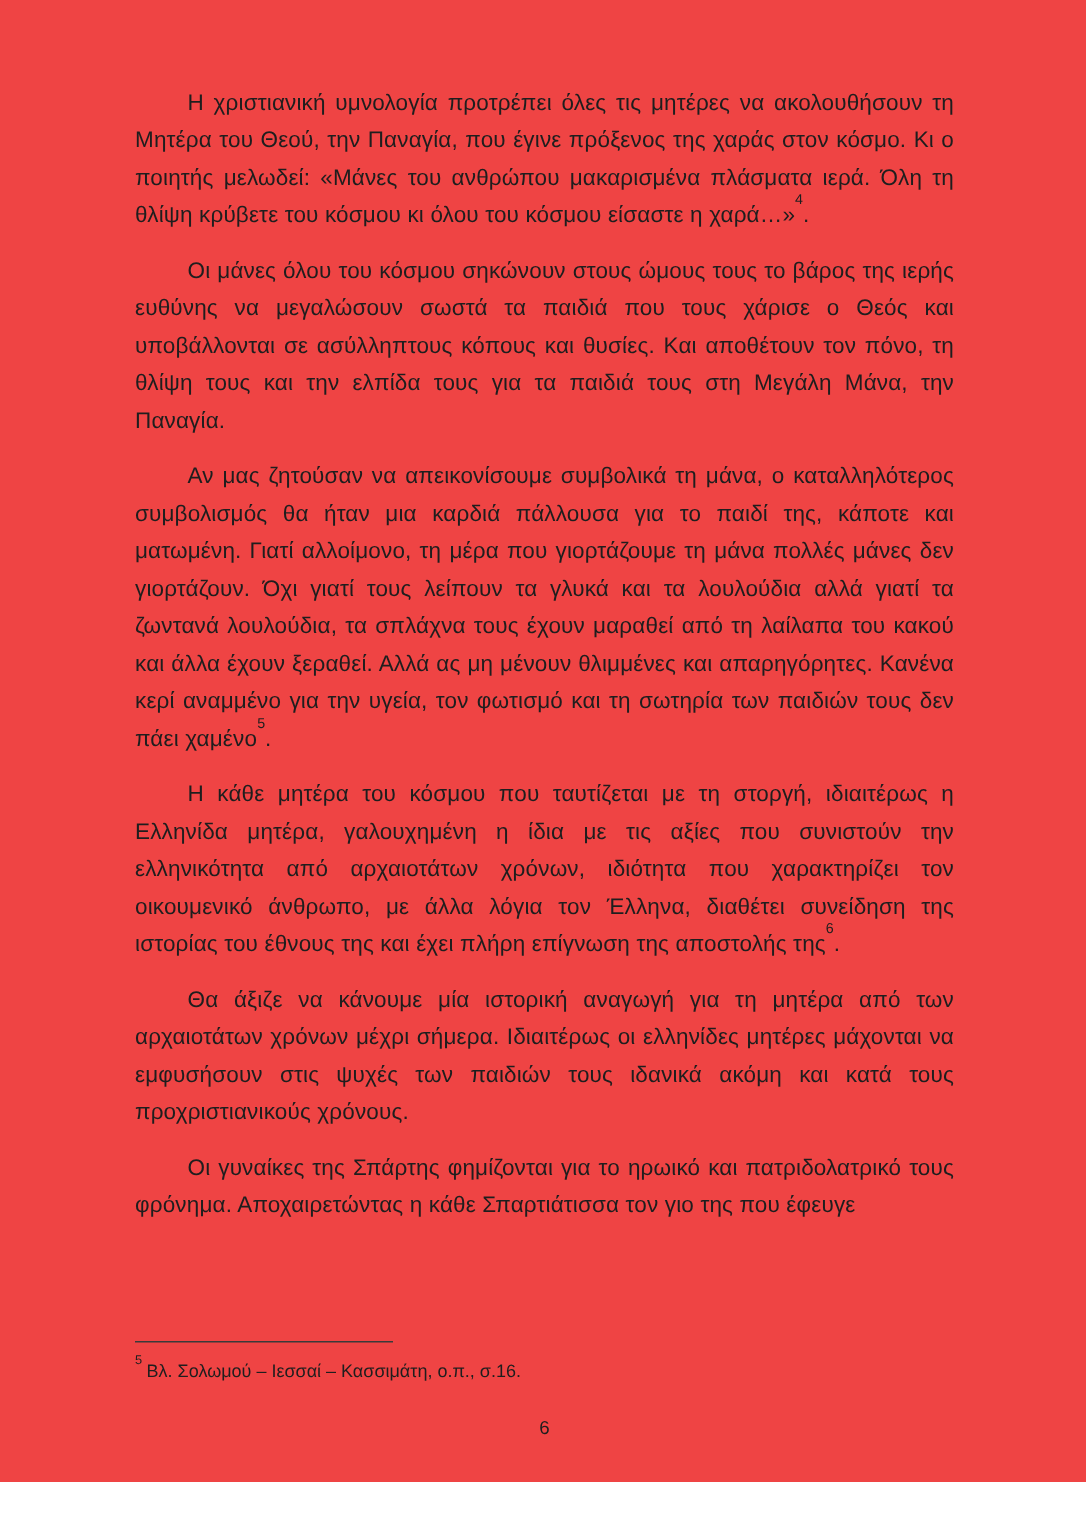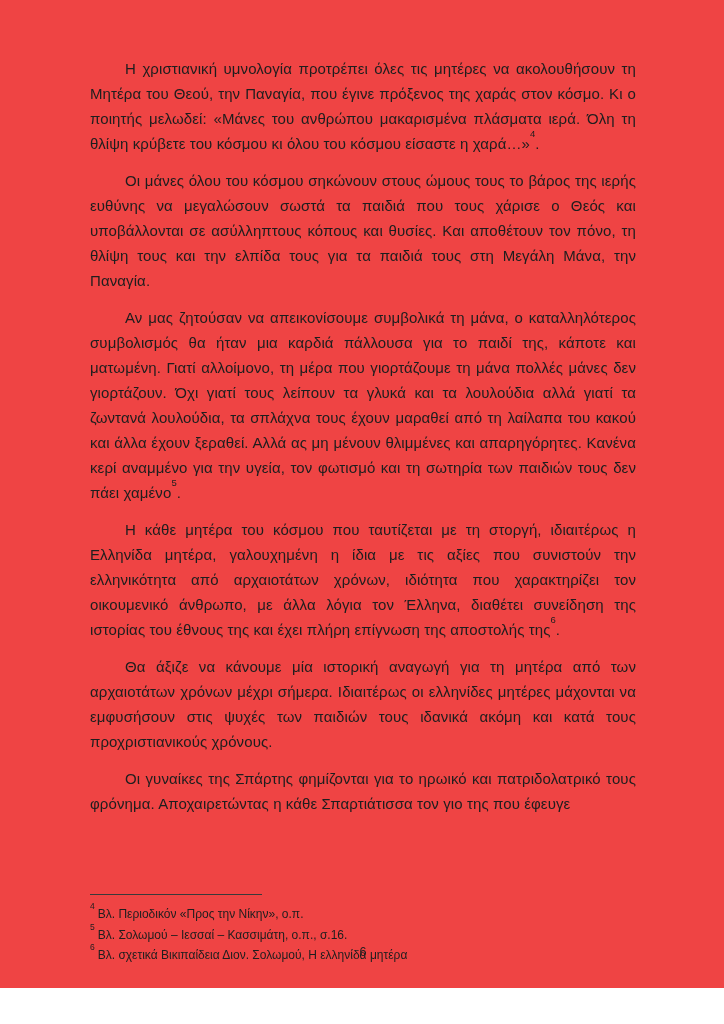--- a/index.html
+++ b/index.html
@@ -88,20 +88,18 @@
     <p class="par"><span>Η κάθε μητέρα του κόσμου που ταυτίζεται με τη στοργή, ιδιαιτέρως η Ελληνίδα μητέρα, γαλουχημένη η ίδια με τις αξίες που συνιστούν την ελληνικότητα από αρχαιοτάτων χρόνων, ιδιότητα που χαρακτηρίζει τον οικουμενικό άνθρωπο, με άλλα λόγια τον Έλληνα, διαθέτει συνείδηση της ιστορίας του έθνους της και έχει πλήρη επίγνωση της αποστολής της</span><sup class="fnref">6</sup><span>.</span></p>
 
     <p class="par"><span>Θα άξιζε να κάνουμε μία ιστορική αναγωγή για τη μητέρα από των αρχαιοτάτων χρόνων μέχρι σήμερα. Ιδιαιτέρως οι ελληνίδες μητέρες μάχονται να εμφυσήσουν στις ψυχές των παιδιών τους ιδανικά ακόμη και κατά τους προχριστιανικούς χρόνους.</span><sup class="fnref"></sup><span></span></p>
 
     <p class="par"><span>Οι γυναίκες της Σπάρτης φημίζονται για το ηρωικό και πατριδολατρικό τους φρόνημα. Αποχαιρετώντας η κάθε Σπαρτιάτισσα τον γιο της που έφευγε</span><sup class="fnref"></sup><span></span></p>
 
   </div>
 
   <div class="footnotes">
     <div class="fn-sep"></div>
-    <div class="footnote"><sup class="fn-num">4</sup><span>Βλ. Περιοδικόν «Προς την Νίκην», ο.π.</span></div>
     <div class="footnote"><sup class="fn-num">5</sup><span>Βλ. Σολωμού – Ιεσσαί – Κασσιμάτη, ο.π., σ.16.</span></div>
-    <div class="footnote"><sup class="fn-num">6</sup><span>Βλ. σχετικά Βικιπαίδεια Διον. Σολωμού, Η ελληνίδα μητέρα</span></div>
   </div>
 
   <div class="page-number">6</div>
 
 </div>
 
 </body></html>

